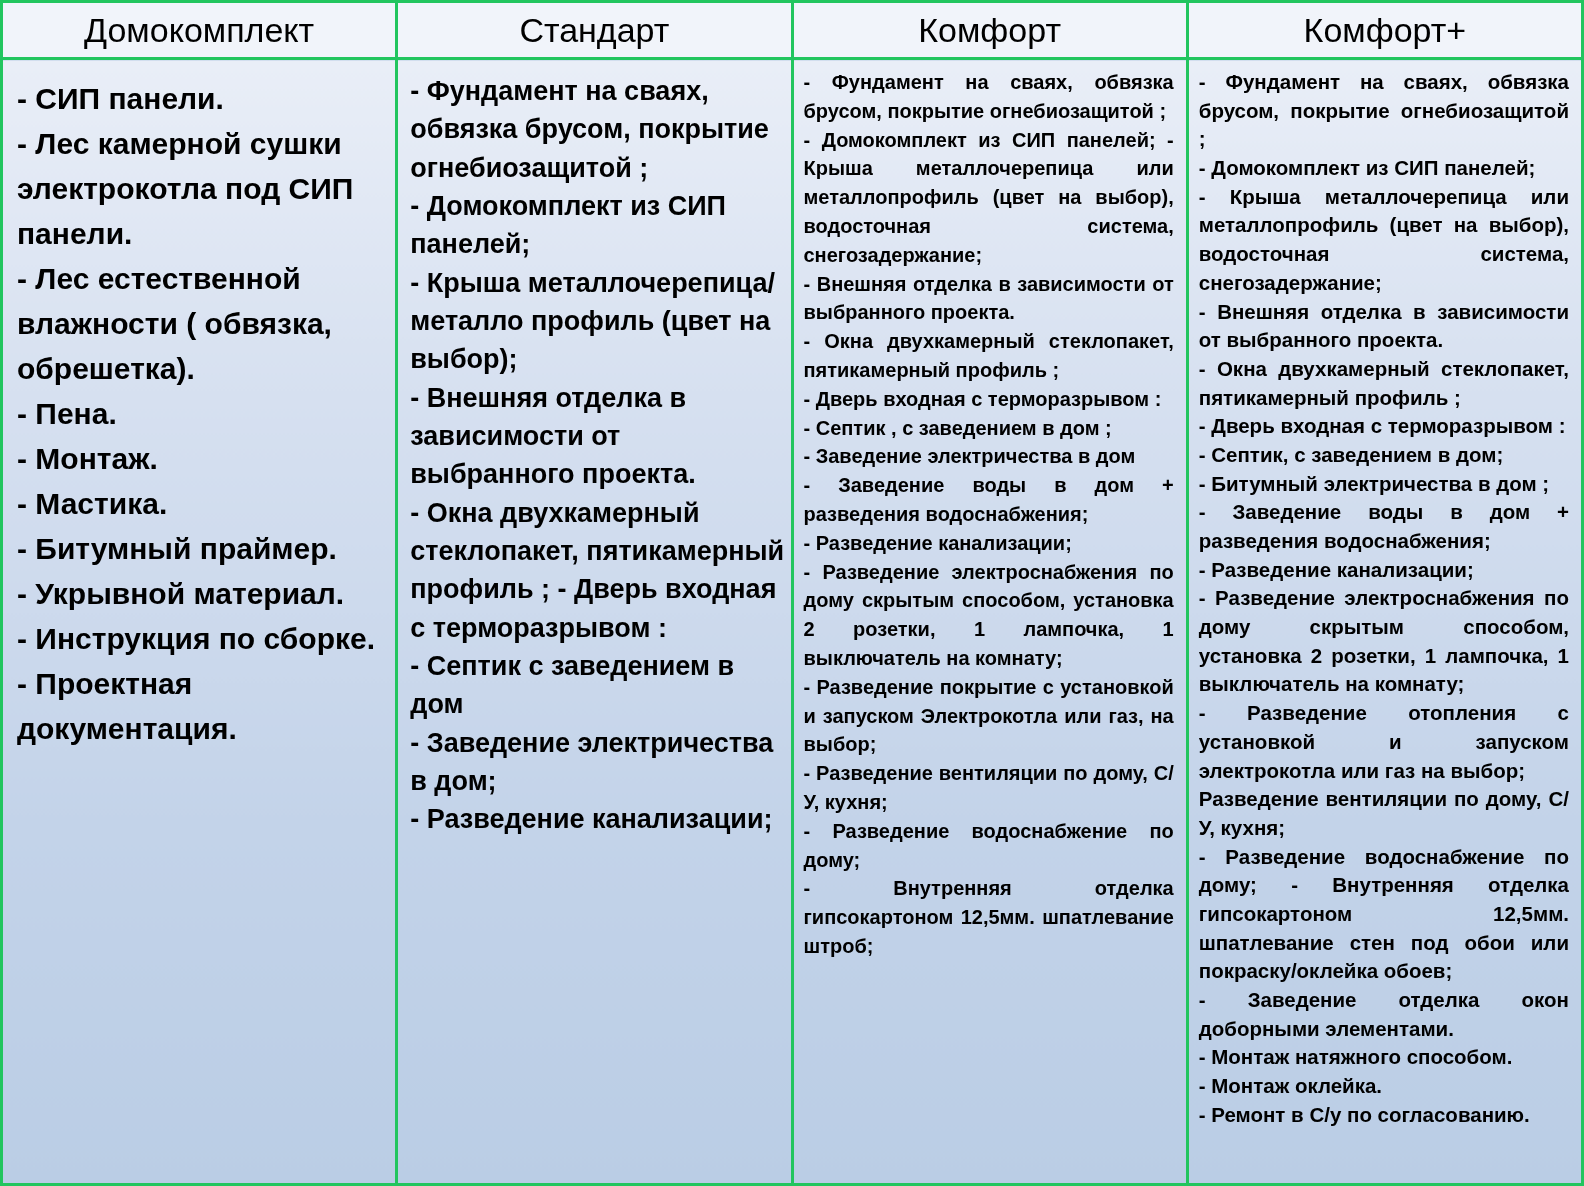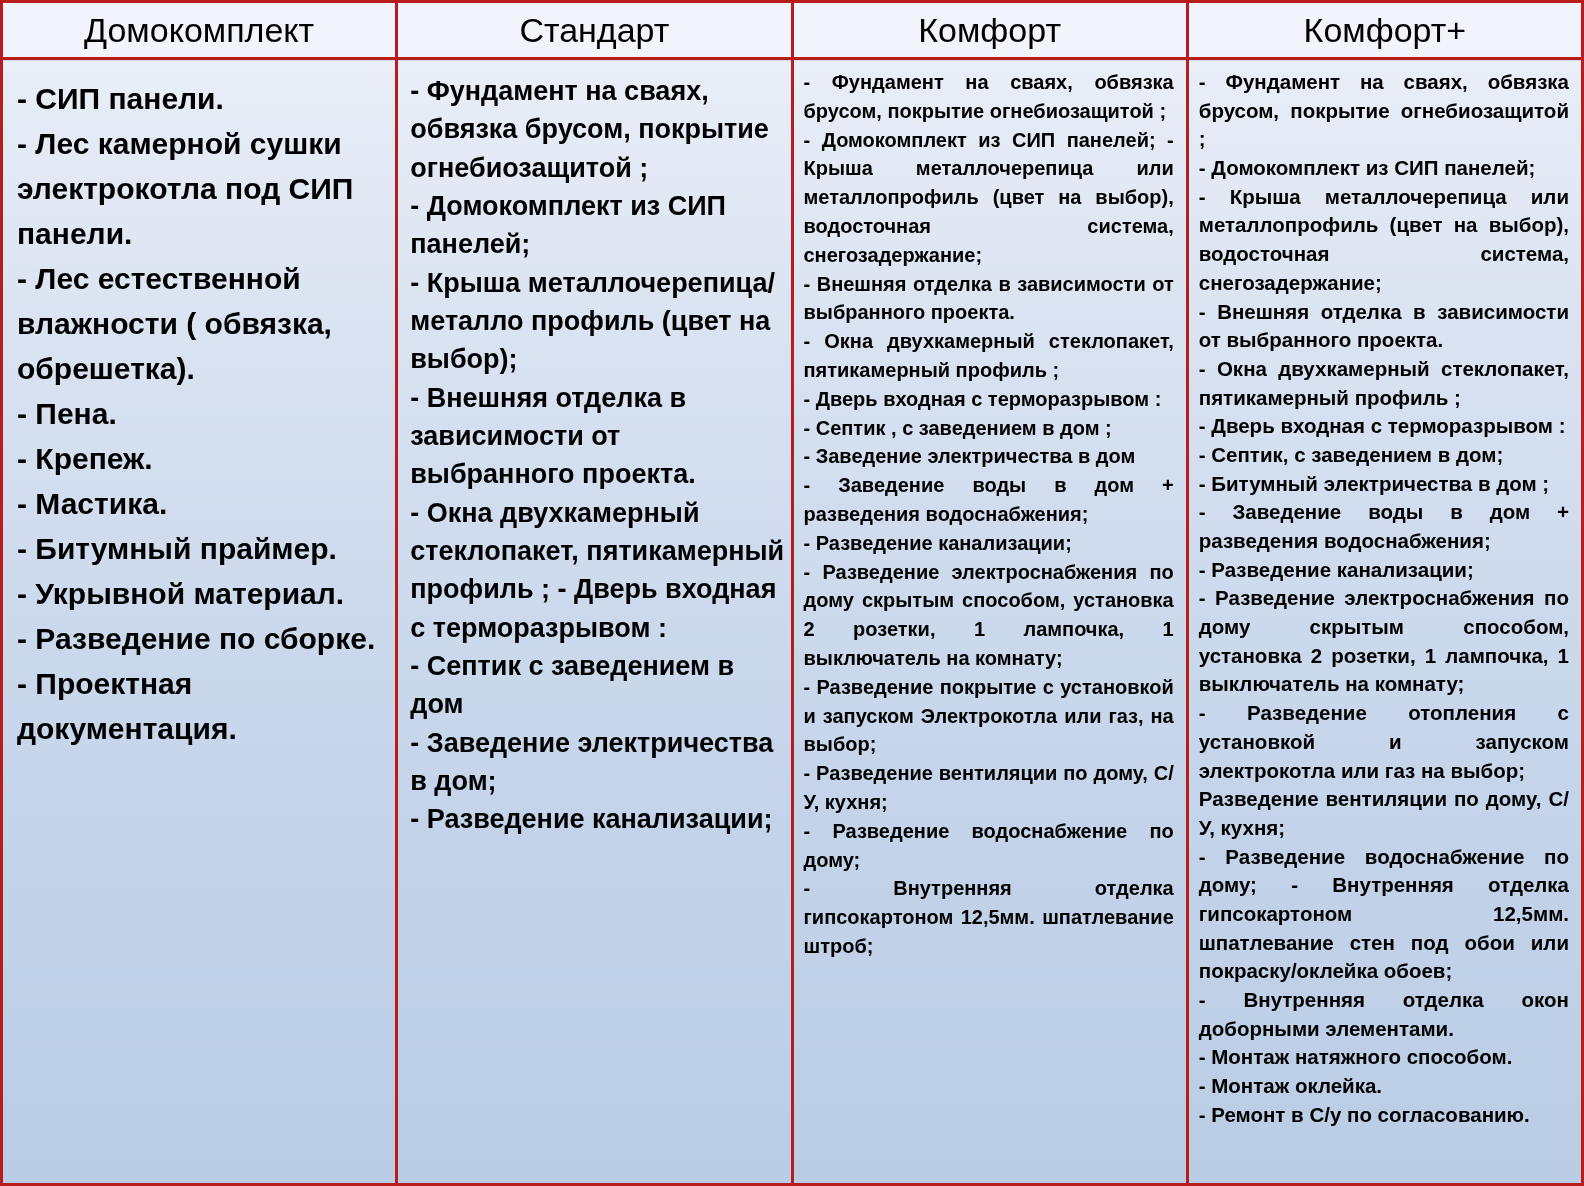--- a/index.html
+++ b/index.html
@@ -15,21 +15,21 @@
     box-sizing: border-box;
     overflow: hidden;
   }
   table.pkg {
     border-collapse: collapse;
     table-layout: fixed;
     width: 1584px;
     height: 1186px;
   }
   table.pkg th, table.pkg td {
-    border: 3px solid #b91c1c;
+    border: 3px solid #22c55e;
     vertical-align: top;
     box-sizing: border-box;
     overflow: hidden;
   }
   table.pkg th {
     height: 57px;
     font-size: 34px;
     font-weight: 400;
     text-align: center;
     vertical-align: middle;
@@ -67,25 +67,25 @@
       </tr>
     </thead>
     <tbody>
       <tr>
         <td class="c0">
           <div class="items">
               <p class="item">- СИП панели.</p>
               <p class="item">- Лес камерной сушки электрокотла под СИП панели.</p>
               <p class="item">- Лес естественной влажности ( обвязка, обрешетка).</p>
               <p class="item">- Пена.</p>
-              <p class="item">- Крепеж.</p>
+              <p class="item">- Монтаж.</p>
               <p class="item">- Мастика.</p>
               <p class="item">- Битумный праймер.</p>
               <p class="item">- Укрывной материал.</p>
-              <p class="item">- Разведение по сборке.</p>
+              <p class="item">- Инструкция по сборке.</p>
               <p class="item">- Проектная документация.</p>
             </div>
         </td>
         <td class="c1">
           <div class="items">
               <p class="item">- Фундамент на сваях, обвязка брусом, покрытие огнебиозащитой ;</p>
               <p class="item">- Домокомплект из СИП панелей;</p>
               <p class="item">- Крыша металлочерепица/металло профиль (цвет на выбор);</p>
               <p class="item">- Внешняя отделка в зависимости от выбранного проекта.</p>
               <p class="item">- Окна двухкамерный стеклопакет, пятикамерный профиль ; - Дверь входная с терморазрывом :</p>
@@ -121,21 +121,21 @@
               <p class="item">- Окна двухкамерный стеклопакет, пятикамерный профиль ;</p>
               <p class="item">- Дверь входная с терморазрывом :</p>
               <p class="item">- Септик, с заведением в дом;</p>
               <p class="item">- Битумный электричества в дом ;</p>
               <p class="item">- Заведение воды в дом + разведения водоснабжения;</p>
               <p class="item">- Разведение канализации;</p>
               <p class="item">- Разведение электроснабжения по дому скрытым способом, установка 2 розетки, 1 лампочка, 1 выключатель на комнату;</p>
               <p class="item">- Разведение отопления с установкой и запуском электрокотла или газ на выбор;</p>
               <p class="item">Разведение вентиляции по дому, С/У, кухня;</p>
               <p class="item">- Разведение водоснабжение по дому; - Внутренняя отделка гипсокартоном 12,5мм. шпатлевание стен под обои или покраску/оклейка обоев;</p>
-              <p class="item">- Внутренняя отделка окон доборными элементами.</p>
+              <p class="item">- Заведение отделка окон доборными элементами.</p>
               <p class="item">- Монтаж натяжного способом.</p>
               <p class="item">- Монтаж оклейка.</p>
               <p class="item">- Ремонт в С/у по согласованию.</p>
             </div>
         </td>
       </tr>
     </tbody>
   </table>
 </div>
 

